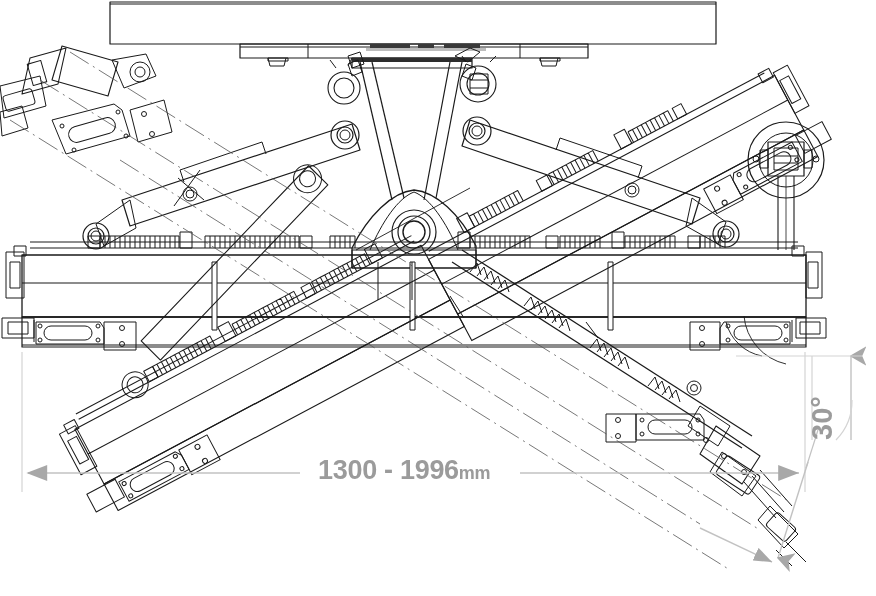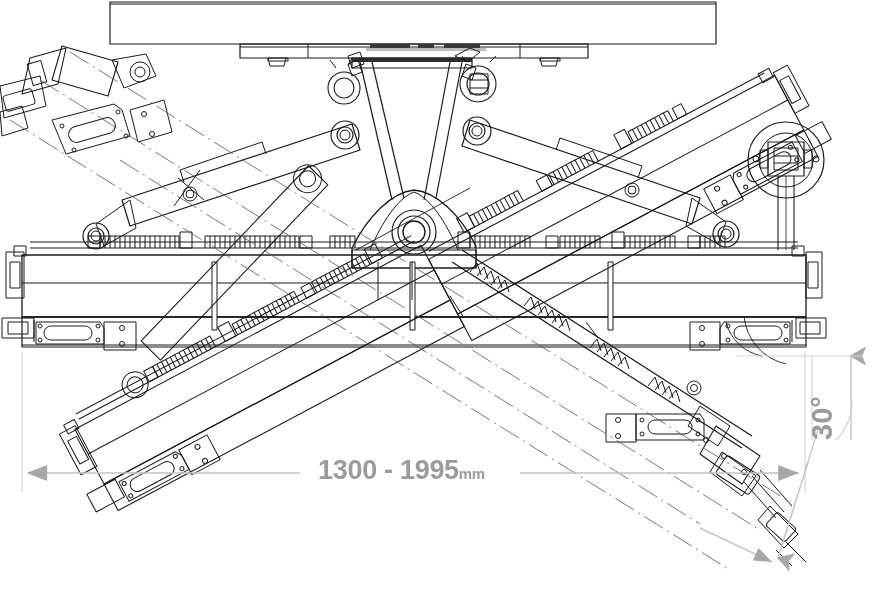--- a/index.html
+++ b/index.html
@@ -34,21 +34,21 @@
     white-space: nowrap;
     user-select: none;
   }
   #width-label {
     left: 318px;
     top: 455px;
     font-size: 27px;
     letter-spacing: -0.3px;
   }
   #width-label .unit {
-    font-size: 15px;
+    font-size: 18px;
   }
   #angle-label {
     left: 806px;
     top: 440px;
     font-size: 29px;
     font-weight: bold;
     transform: rotate(-90deg);
     transform-origin: left top;
   }
 </style>
@@ -435,18 +435,18 @@
 
       <line x1="808" y1="462" x2="778" y2="558" stroke="#c2c2c2" stroke-width="1.4" marker-end="url(#ar-d)"></line>
       <line x1="818" y1="430" x2="806" y2="468" stroke="#c2c2c2" stroke-width="1.2"></line>
       <line x1="700" y1="528" x2="772" y2="562" stroke="#c2c2c2" stroke-width="1.4" marker-end="url(#ar-r)"></line>
 
       <path d="M852,400 A 56 56 0 0 1 836,440" stroke="#d4d4d4" stroke-width="1.2"></path>
     </g>
   </svg>
 
   <div class="dim-label" id="width-label">
-    <span>1300 - 1995</span><span class="unit">mm</span>
+    <span>1300 - 1996</span><span class="unit">mm</span>
   </div>
 
   <div class="dim-label" id="angle-label">30°</div>
 
 </div>
 
 </body></html>

